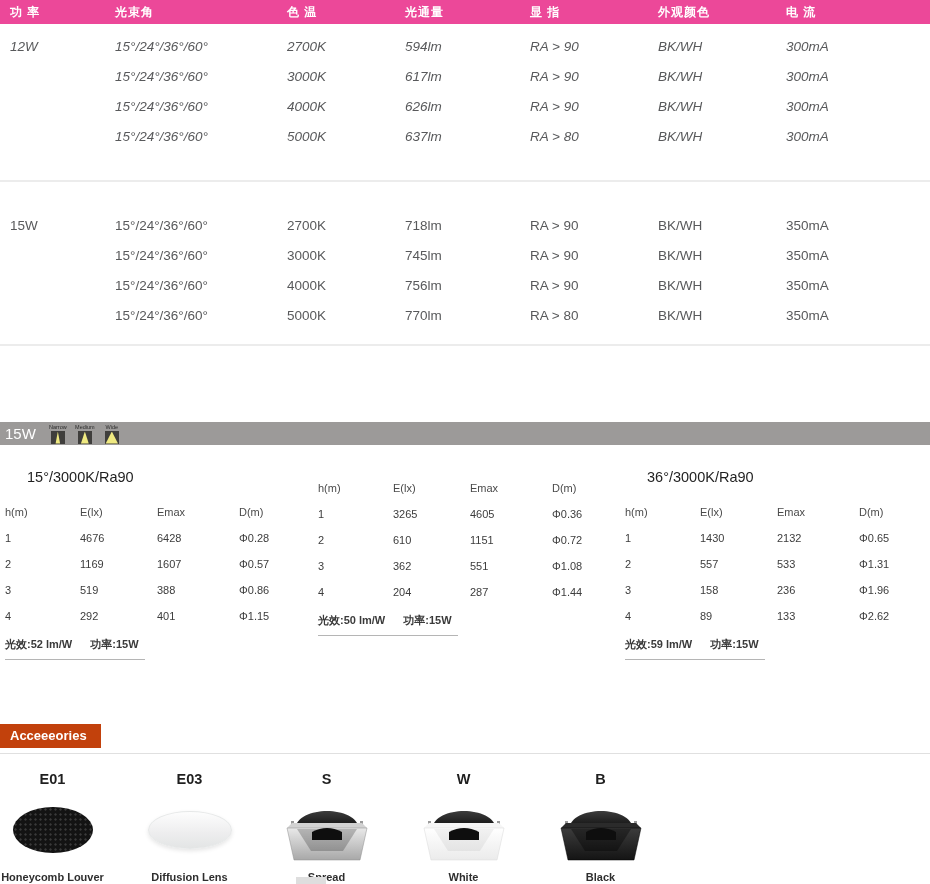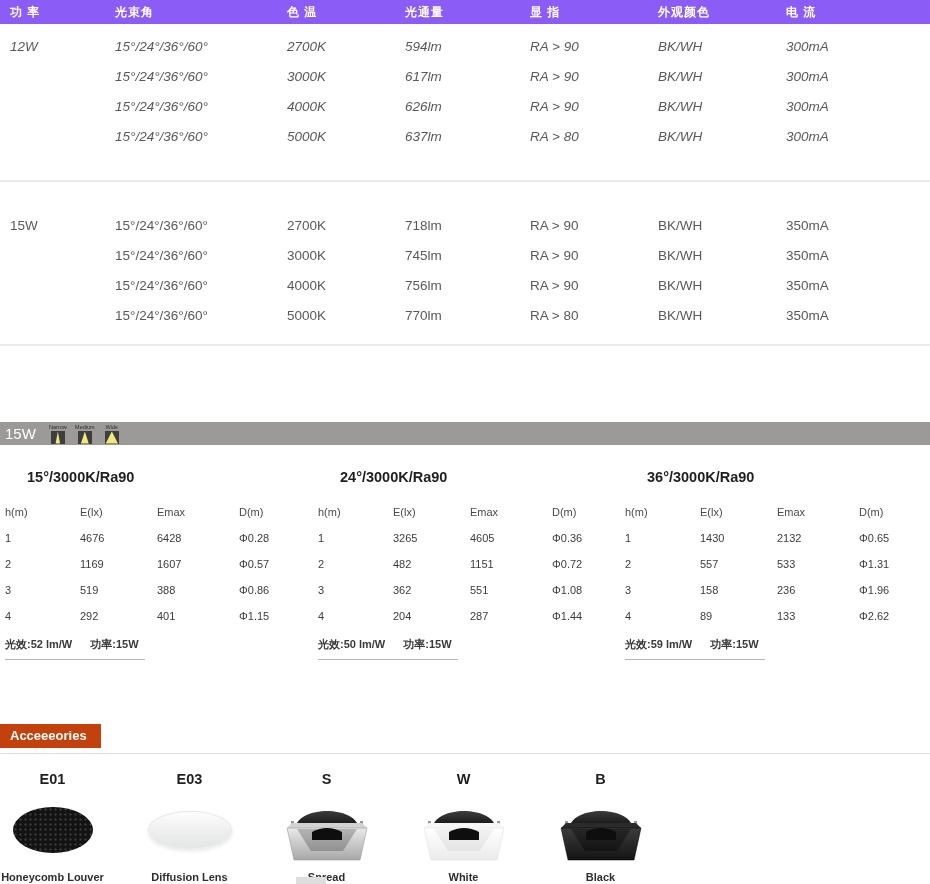--- a/index.html
+++ b/index.html
@@ -1,21 +1,21 @@
 <!DOCTYPE html>
 <html><head>
 <meta charset="utf-8">
 <style>
   html,body{margin:0;padding:0;background:#fff;}
   .page{width:930px;height:884px;position:relative;overflow:hidden;background:#fff;
         font-family:"Liberation Sans",sans-serif;color:#58595b;}
 
   
   .spec-header{display:grid;grid-template-columns:105px 172px 118px 125px 128px 128px auto;
-               background:#8b5cf6;color:#fff;height:24px;align-items:center;
+               background:#ec4899;color:#fff;height:24px;align-items:center;
                padding-left:10px;font-size:12px;font-weight:bold;letter-spacing:1px;}
   .spec-row{display:grid;grid-template-columns:105px 172px 118px 125px 128px 128px auto;
             padding-left:10px;height:30px;align-items:center;font-size:13.5px;}
   #spec-body > .spec-group:first-child{padding-top:7px;font-style:italic;}
   .spec-divider + .spec-group{padding-top:28px;}
   .spec-divider{height:2px;background:#ececec;margin-top:29px;}
   #spec-body .spec-divider:last-child{margin-top:14px;}
 
   
   .banner{margin-top:76px;height:23px;background:#9c9a99;display:flex;align-items:center;padding-left:5px;}
@@ -27,21 +27,21 @@
   .beam-cone{position:absolute;top:1px;bottom:0;left:0;right:0;background:#efe981;}
   .beam-cone.narrow{clip-path:polygon(50% 0,34% 100%,66% 100%);}
   .beam-cone.medium{clip-path:polygon(50% 0,22% 100%,78% 100%);}
   .beam-cone.wide{clip-path:polygon(50% 0,6% 100%,94% 100%);}
 
   
   .photo-section{margin-top:16px;display:flex;padding-left:5px;}
   .ptable{width:235px;}
   .ptable:nth-child(2){margin-left:78px;}
   .ptable:nth-child(3){margin-left:72px;}
-  .ptable-title{font-weight:bold;font-size:14.5px;color:#1f1f1f;margin-left:22px;padding-top:8px;}
+  .ptable-title{font-weight:normal;font-size:14.5px;color:#1f1f1f;margin-left:22px;padding-top:8px;}
   .ptable-grid{display:grid;grid-template-columns:35px 37px 42px 55px;font-size:11px;gap:40px;}
   .ptable-head{margin-top:21px;color:#4a4a4a;}
   .ptable-row{margin-top:14px;color:#3c3c3c;}
   .ptable-foot{margin-top:15px;font-weight:bold;font-size:11px;color:#3a3a3a;
                display:inline-flex;gap:18px;border-bottom:1px solid #b5b5b5;
                padding-bottom:7px;padding-right:6px;}
 
   
   .acc-section{margin-top:64px;}
   .acc-title-box{background:#c2410c;color:#fff;display:inline-block;font-size:13px;
@@ -201,33 +201,33 @@
           <div>Φ0.86</div>
         </div><div class="ptable-grid ptable-row">
           <div>4</div>
           <div>292</div>
           <div>401</div>
           <div>Φ1.15</div>
         </div><div class="ptable-foot">
           <span>光效:52 lm/W</span>
           <span>功率:15W</span>
         </div></div>
-      <div class="ptable"><div class="ptable-title">24°/3000K/Ra90</div><div class="ptable-grid ptable-head">
+      <div class="ptable"><div class="ptable-grid ptable-head">
           <div>h(m)</div>
           <div>E(lx)</div>
           <div>Emax</div>
           <div>D(m)</div>
         </div><div class="ptable-grid ptable-row">
           <div>1</div>
           <div>3265</div>
           <div>4605</div>
           <div>Φ0.36</div>
         </div><div class="ptable-grid ptable-row">
           <div>2</div>
-          <div>482</div>
+          <div>610</div>
           <div>1151</div>
           <div>Φ0.72</div>
         </div><div class="ptable-grid ptable-row">
           <div>3</div>
           <div>362</div>
           <div>551</div>
           <div>Φ1.08</div>
         </div><div class="ptable-grid ptable-row">
           <div>4</div>
           <div>204</div>

